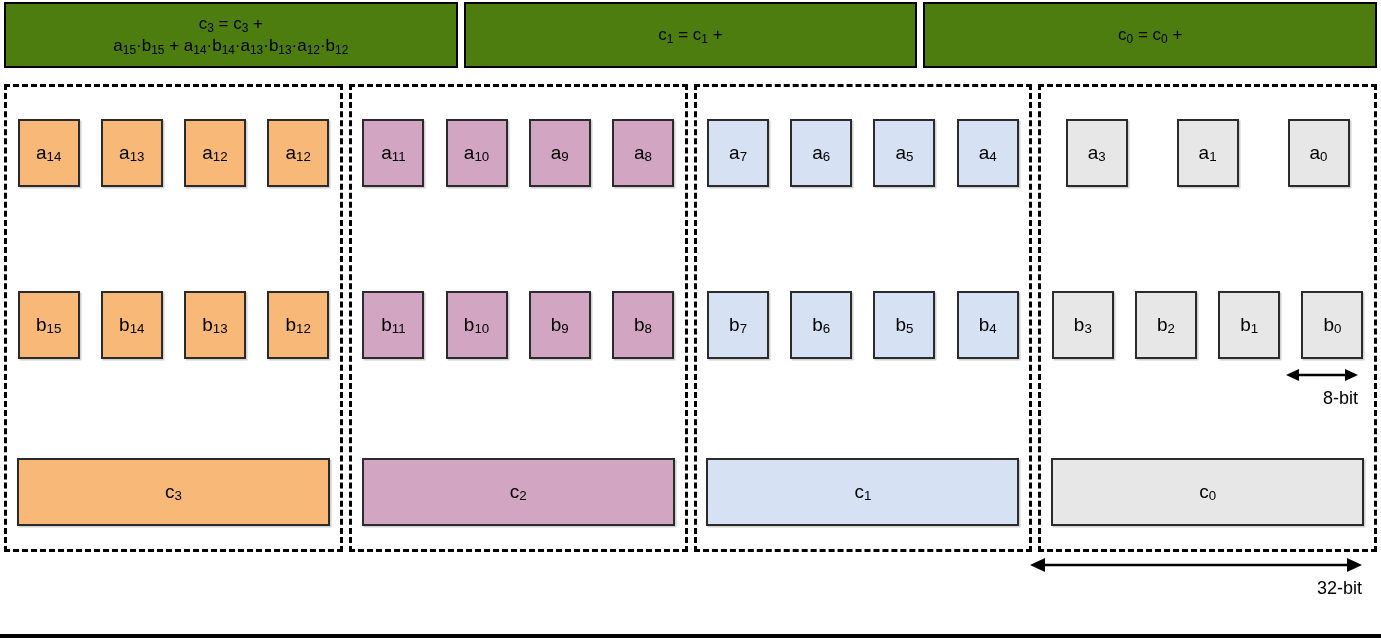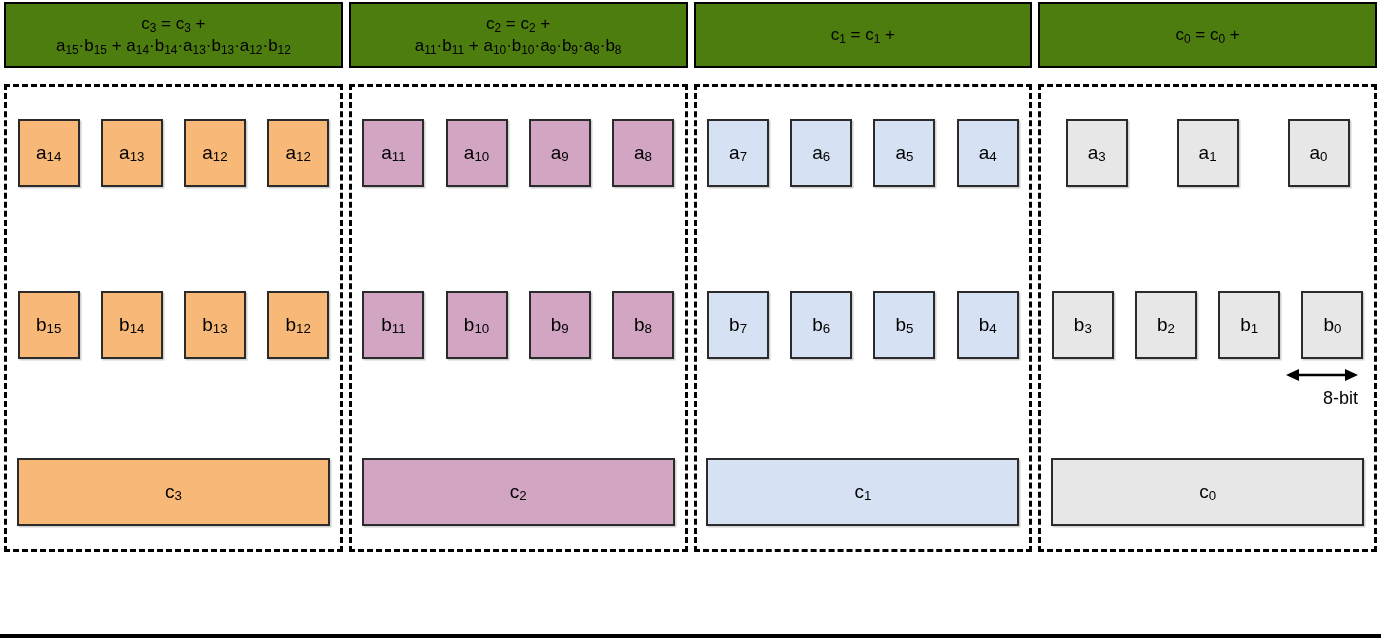--- a/index.html
+++ b/index.html
@@ -151,24 +151,20 @@
 <body>
 
 <div id="diagram">
 
   <div class="header-row">
     <div class="formula-box">
       <div class="formula-line1">c<sub>3</sub> = c<sub>3</sub> +</div>
       <div class="formula-line2">a<sub>15</sub>·b<sub>15</sub> + a<sub>14</sub>·b<sub>14</sub>·a<sub>13</sub>·b<sub>13</sub>·a<sub>12</sub>·b<sub>12</sub></div>
     </div>
     <div class="formula-box">
-      <div class="formula-line1">c<sub>2</sub> = c<sub>2</sub> +</div>
-      <div class="formula-line2">a<sub>11</sub>·b<sub>11</sub> + a<sub>10</sub>·b<sub>10</sub>·a<sub>9</sub>·b<sub>9</sub>·a<sub>8</sub>·b<sub>8</sub></div>
-    </div>
-    <div class="formula-box">
       <div class="formula-line1">c<sub>1</sub> = c<sub>1</sub> +</div>
     </div>
     <div class="formula-box">
       <div class="formula-line1">c<sub>0</sub> = c<sub>0</sub> +</div>
     </div>
   </div>
 
   <div class="groups-band">
 
     <div class="group">
@@ -246,14 +242,22 @@
 
   <div class="measure" id="measure-8bit">
     <svg width="72" height="18" viewBox="0 0 72 18">
       <line x1="10" y1="9" x2="62" y2="9" stroke="#000" stroke-width="2.5"></line>
       <polygon points="0,9 13,3 13,15" fill="#000"></polygon>
       <polygon points="72,9 59,3 59,15" fill="#000"></polygon>
     </svg>
     <div class="measure-label">8-bit</div>
   </div>
 
+  <div class="measure" id="measure-32bit">
+    <svg width="332" height="18" viewBox="0 0 332 18">
+      <line x1="10" y1="9" x2="322" y2="9" stroke="#000" stroke-width="2.5"></line>
+      <polygon points="0,9 15,2 15,16" fill="#000"></polygon>
+      <polygon points="332,9 317,2 317,16" fill="#000"></polygon>
+    </svg>
+    <div class="measure-label">32-bit</div>
+  </div>
 
 </div>
 
 </body></html>

